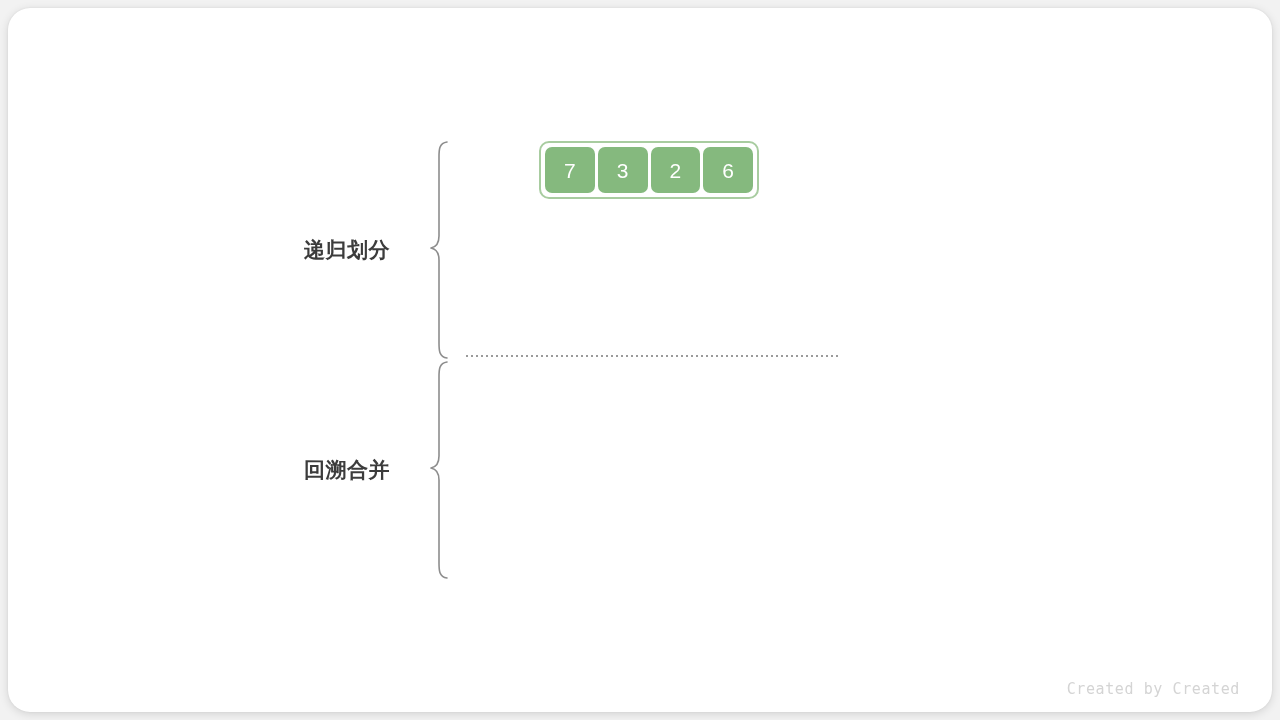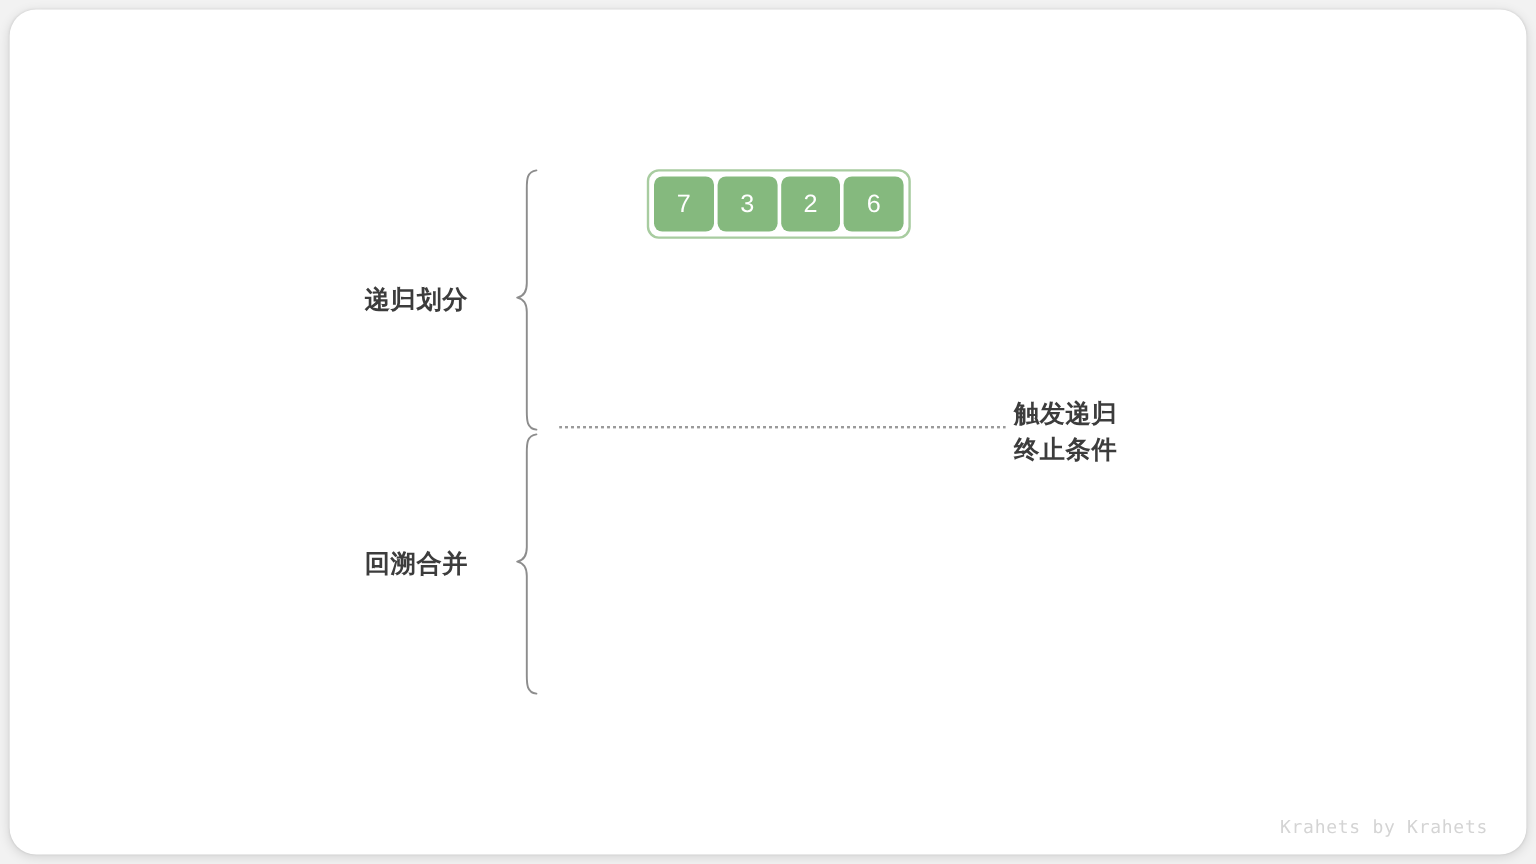--- a/index.html
+++ b/index.html
@@ -155,20 +155,16 @@
     <div class="array-cell">2</div>
     <div class="array-cell">6</div>
   </div>
 
   <div id="dotted-line"></div>
 
   <div class="cjk-label" id="label-divide">递归划分</div>
 
   <div class="cjk-label" id="label-merge">回溯合并</div>
 
-  <div class="cjk-label" id="label-terminate">
-    <span class="line">触发递归</span>
-    <span class="line">终止条件</span>
-  </div>
 
-  <div id="watermark">Krahets by Krahets</div>
+  <div id="watermark">Created by Created</div>
 
 </div>
 
 </body></html>

